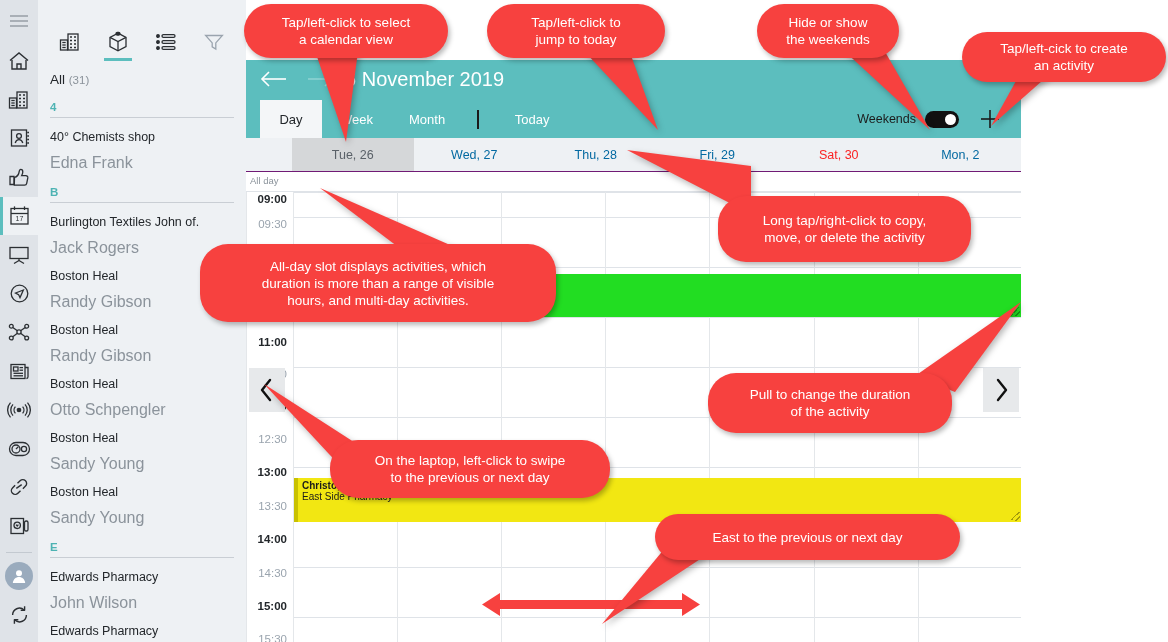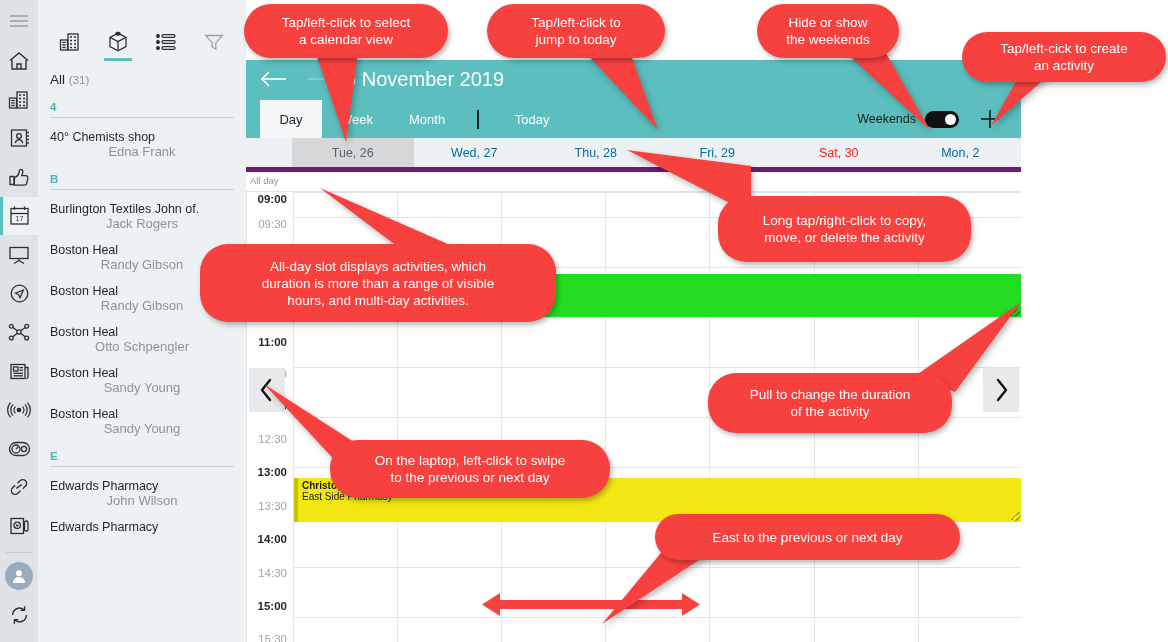--- a/index.html
+++ b/index.html
@@ -62,21 +62,21 @@
   #all-row{
     margin:12px 0 0 12px;font-size:13.5px;color:#23272b;
   }
   #all-row .cnt{color:#8b939b;font-size:11.5px;}
   .grp-head{
     margin:14px 12px 0 12px;font-size:11.5px;color:#4db3b3;font-weight:bold;
   }
   .grp-rule{margin:4px 12px 0 12px;height:1px;background:#c9ced4;}
   .ent{margin:12px 12px 0 12px;cursor:pointer;}
   .ent .t1{font-size:12.5px;color:#23272b;white-space:nowrap;overflow:hidden;}
-  .ent .t2{font-size:13px;color:#8b939b;margin-top:0;white-space:nowrap;overflow:hidden;text-align:center;}
+  .ent .t2{font-size:16px;color:#8b939b;margin-top:10px;white-space:nowrap;overflow:hidden;}
 
   
   #cal{
     position:absolute;left:246px;top:0;width:922px;height:642px;background:#fff;
   }
   #cal-header{
     position:absolute;left:0;top:60px;width:775px;height:78px;background:#5cbebe;
   }
   #nav-arrows{position:absolute;left:14px;top:9px;display:flex;gap:18px;align-items:center;}
   .navarrow{color:#ffffff;cursor:pointer;display:flex;}
@@ -102,21 +102,21 @@
   #weekend-toggle .knob{
     position:absolute;right:3px;top:3px;width:11px;height:11px;border-radius:50%;background:#fff;
   }
   #add-btn{
     position:absolute;right:14px;top:40px;height:38px;width:34px;
     display:flex;align-items:center;justify-content:center;color:#1b1b1b;cursor:pointer;
   }
 
   #daybar{
     position:absolute;left:0;top:138px;width:775px;height:34px;background:#eef1f4;
-    display:flex;border-bottom:5px solid #701a75;box-sizing:border-box;
+    display:flex;border-bottom:1px solid #701a75;box-sizing:border-box;
   }
   #daybar .tgut{width:46px;flex:0 0 46px;}
   .dcell{
     flex:1 1 0;display:flex;align-items:center;justify-content:center;
     font-size:12.5px;color:#0369a1;cursor:pointer;
   }
   .dcell.today{background:#d5d7d9;color:#5a6168;}
   .dcell.wknd{color:#fb2222;}
 
   #allday-row{

